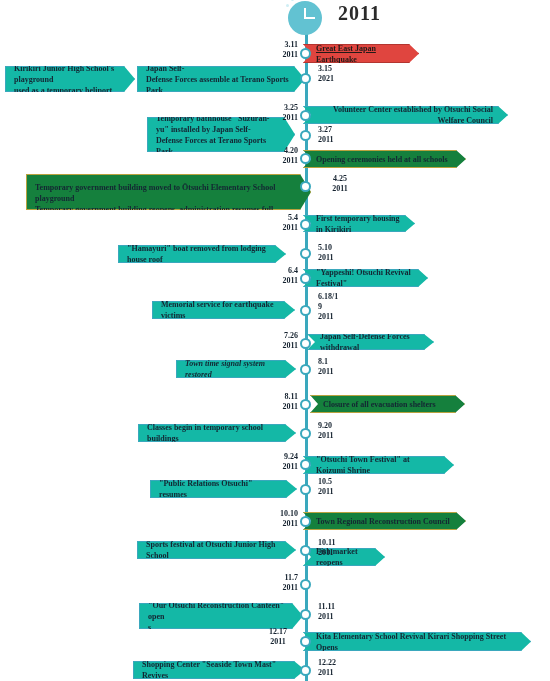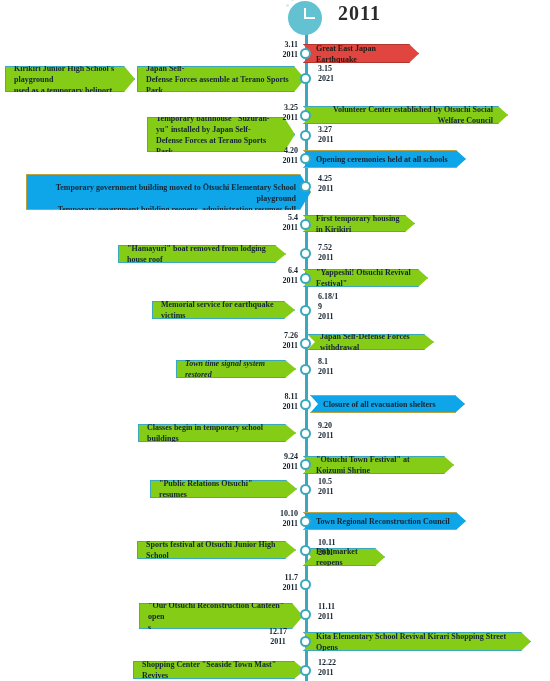--- a/index.html
+++ b/index.html
@@ -97,22 +97,22 @@
     padding:3px 14px 3px 12px;
     clip-path:polygon(0 0, calc(100% - 10px) 0, 100% 50%, calc(100% - 10px) 100%, 0 100%, 8px 50%);
   }
   
   .ev.left{
     padding:3px 14px 3px 8px;
     clip-path:polygon(0 0, calc(100% - 11px) 0, 100% 50%, calc(100% - 11px) 100%, 0 100%);
     justify-content:flex-start;
   }
 
-  .teal{ background:#84cc16; border:1px solid #3aa8bd; }
-  .yellow{ background:#0ea5e9; border:1px solid #b9a23f;text-align:right; }
+  .teal{ background:#14b8a6; border:1px solid #3aa8bd; }
+  .yellow{ background:#15803d; border:1px solid #b9a23f; }
   .red{ background:#e0453f; border:1px solid #b33530; color:#231a18; }
 </style>
 </head>
 <body>
 
 <div id="timeline-root">
 
   <div class="spine"></div>
 
   <div class="clock">
@@ -121,21 +121,21 @@
     <div class="hand-v"></div>
     <div class="hand-h"></div>
   </div>
 
   <div class="year-title">2011</div>
 
   <div id="events-layer">
       <div class="node" style="top: 48px;"></div>
       <div class="date left" style="top: 40px;">3.11
 2011</div>
-      <div class="ev right red" style="top: 44px; left: 303px; width: 116px; height: 19px;">
+      <div class="ev right red" style="top: 44px; left: 303px; width: 116px; height: 19px; text-decoration: underline;">
         <span class="txt" style="white-space: pre-line;">Great East Japan Earthquake</span>
       </div>
       <div class="node" style="top: 73px;"></div>
       <div class="date right" style="top: 64px;">3.15
 2021</div>
       <div class="ev left teal" style="top: 66px; left: 137px; width: 168px; height: 26px;">
         <span class="txt" style="white-space: pre-line;">Japan Self-
 Defense Forces assemble at Terano Sports Park</span>
       </div>
       <div class="ev left teal" style="top: 66px; left: 5px; width: 130px; height: 26px;">
@@ -156,34 +156,34 @@
 yu" installed by Japan Self-
 Defense Forces at Terano Sports Park</span>
       </div>
       <div class="node" style="top: 153px;"></div>
       <div class="date left" style="top: 146px;">4.20
 2011</div>
       <div class="ev right yellow" style="top: 150px; left: 303px; width: 163px; height: 18px;">
         <span class="txt" style="white-space: pre-line;">Opening ceremonies held at all schools</span>
       </div>
       <div class="node" style="top: 181px;"></div>
-      <div class="date right" style="top: 174px;">4.25
+      <div class="date right" style="top: 174px; text-align: center;">4.25
 2011</div>
       <div class="ev left yellow" style="top: 174px; left: 26px; width: 285px; height: 36px;">
         <span class="txt" style="white-space: pre-line; margin-top: 24px;">Temporary government building moved to Ōtsuchi Elementary School playground
 Temporary government building reopens, administration resumes full operation</span>
       </div>
       <div class="node" style="top: 219px;"></div>
       <div class="date left" style="top: 213px;">5.4
 2011</div>
       <div class="ev right teal" style="top: 215px; left: 303px; width: 112px; height: 17px;">
         <span class="txt" style="white-space: pre-line;">First temporary housing in Kirikiri</span>
       </div>
       <div class="node" style="top: 248px;"></div>
-      <div class="date right" style="top: 243px;">7.52
+      <div class="date right" style="top: 243px;">5.10
 2011</div>
       <div class="ev left teal" style="top: 245px; left: 118px; width: 168px; height: 18px;">
         <span class="txt" style="white-space: pre-line;">"Hamayuri" boat removed from lodging house roof</span>
       </div>
       <div class="node" style="top: 273px;"></div>
       <div class="date left" style="top: 266px;">6.4
 2011</div>
       <div class="ev right teal" style="top: 269px; left: 303px; width: 125px; height: 18px;">
         <span class="txt" style="white-space: pre-line;">"Yappeshi! Ōtsuchi Revival Festival"</span>
       </div>

